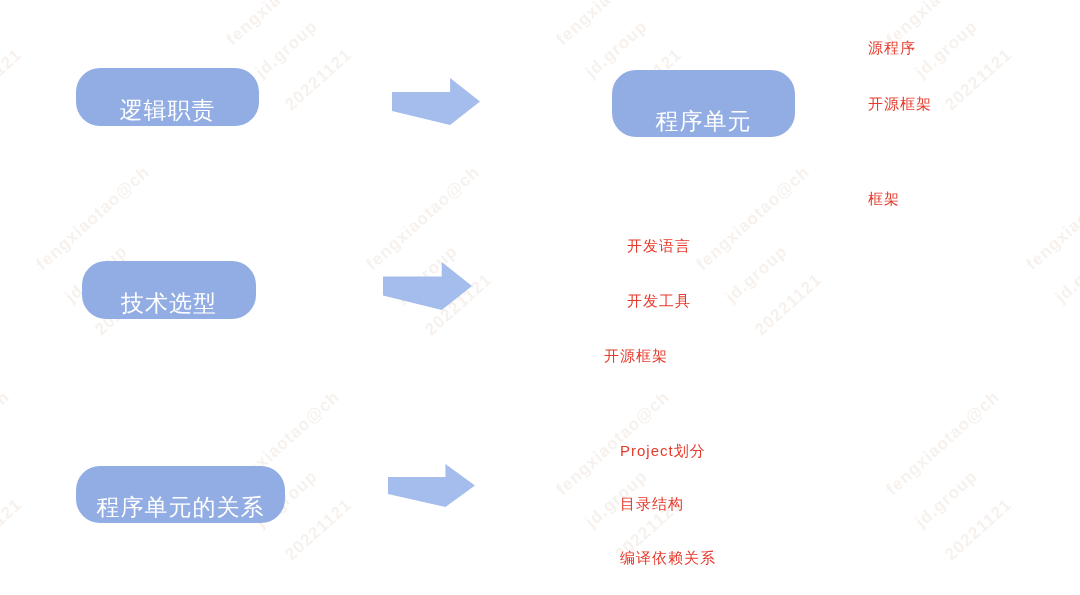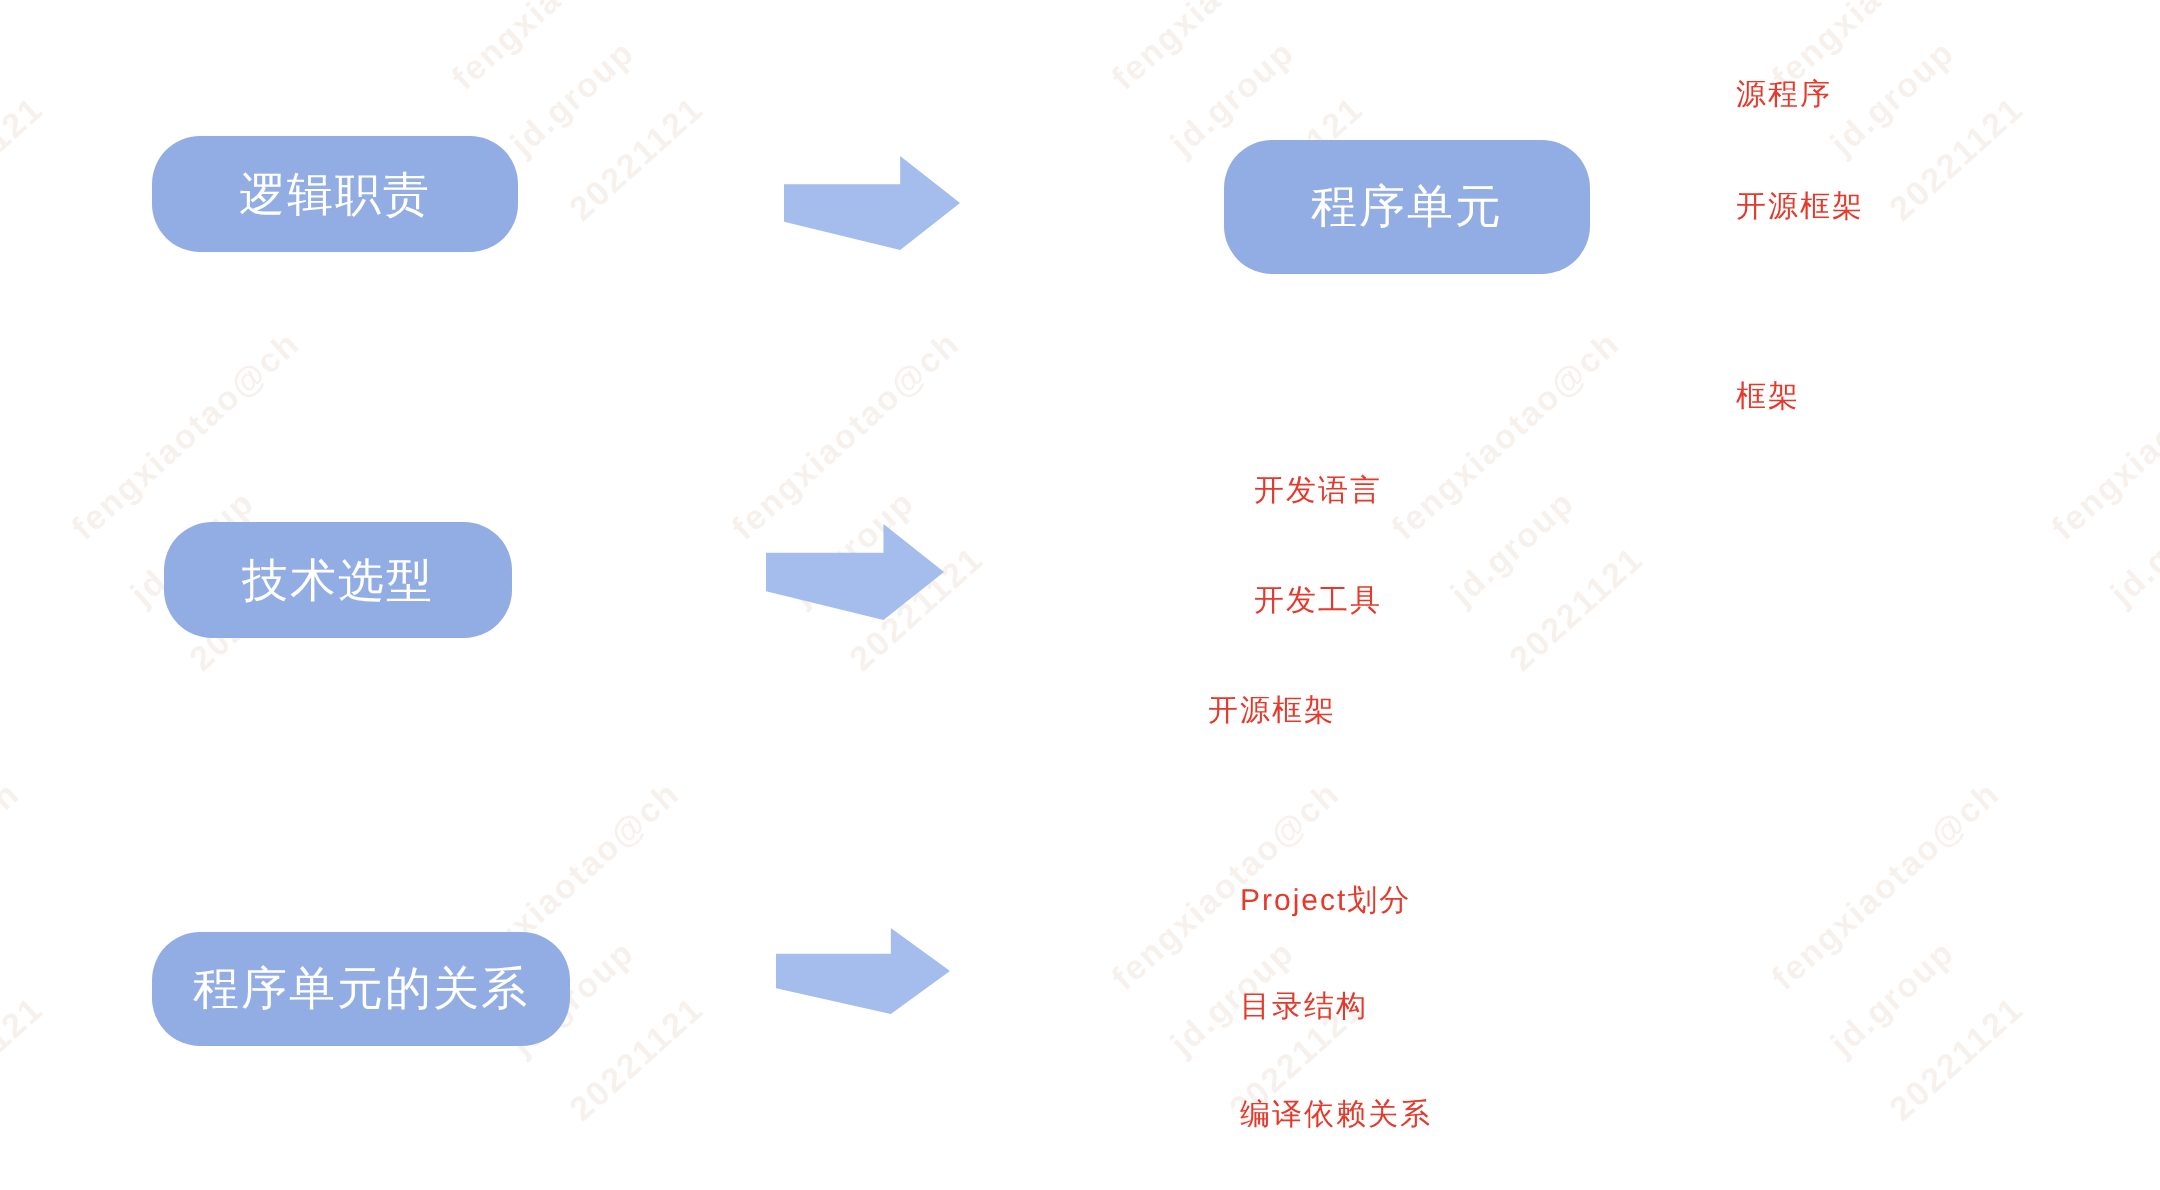--- a/index.html
+++ b/index.html
@@ -33,21 +33,21 @@
     line-height: 2.6em;
     white-space: nowrap;
   }
   
   .bluebox {
     position: absolute;
     z-index: 1;
     background: var(--box-fill, #92ACE4);
     color: var(--box-text, #ffffff);
     display: flex;
-    align-items: center;
+    align-items: flex-end;
     justify-content: center;
     font-size: 23px;
     font-weight: 400;
     letter-spacing: 1px;
     border-radius: 24px;
   }
   .arrow {
     position: absolute;
     z-index: 1;
     background: var(--arrow-fill, #A4BDEC);

